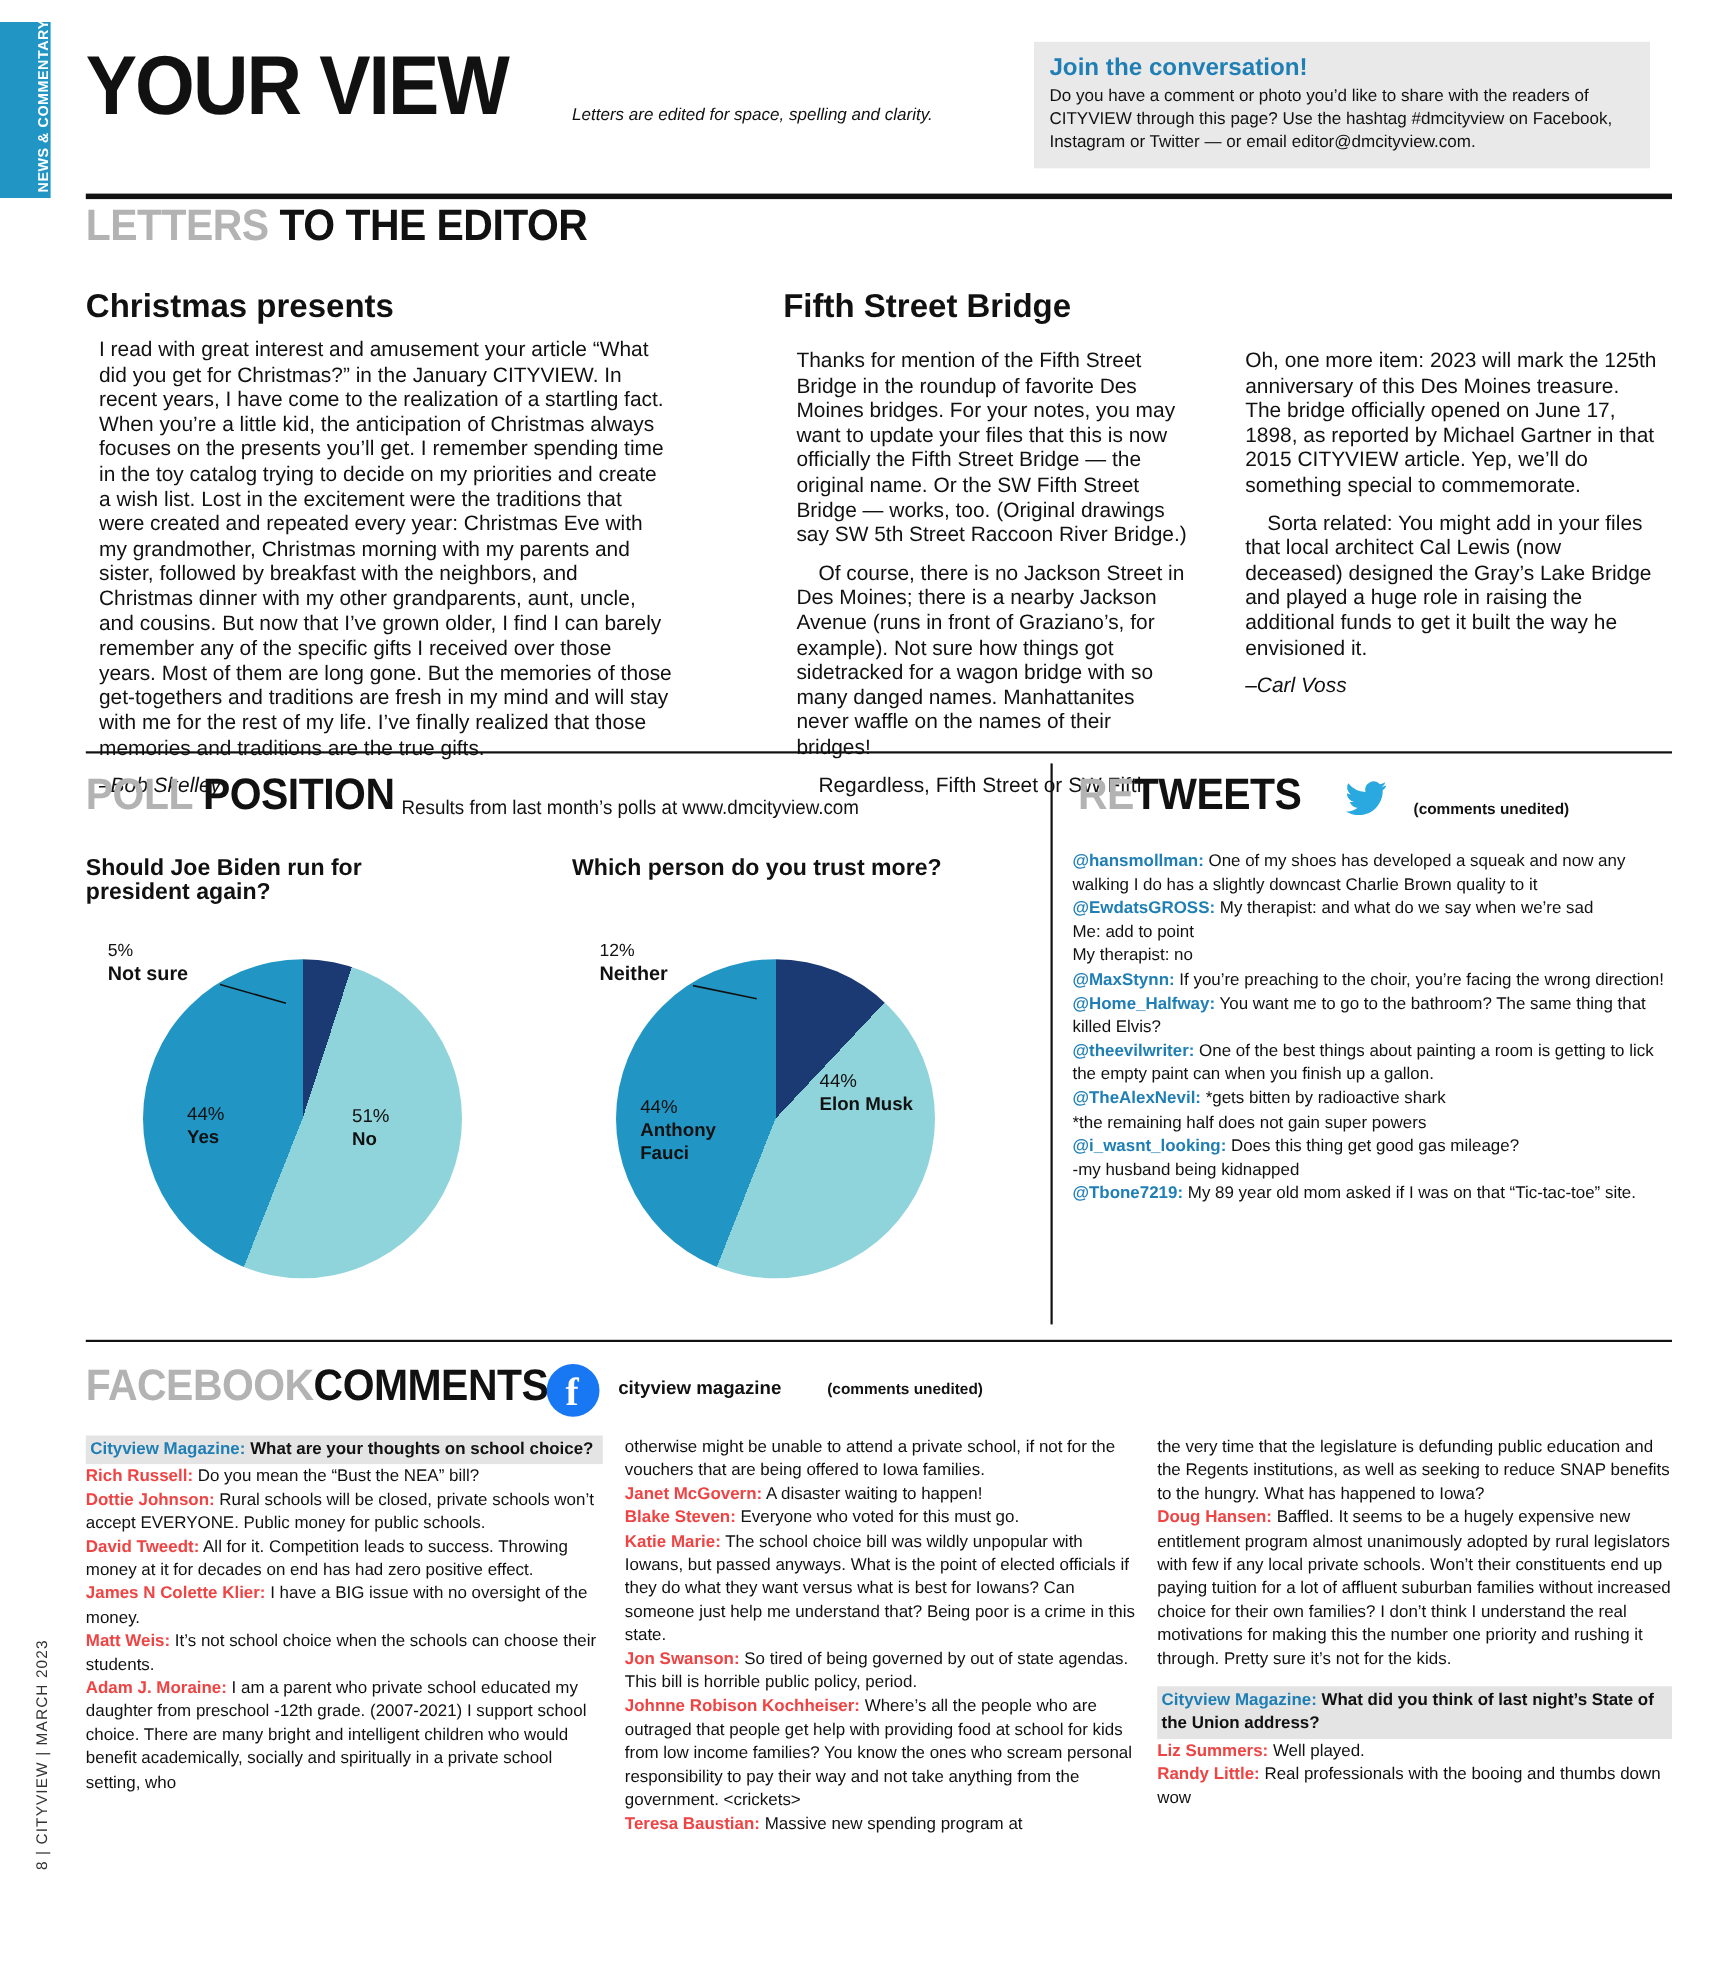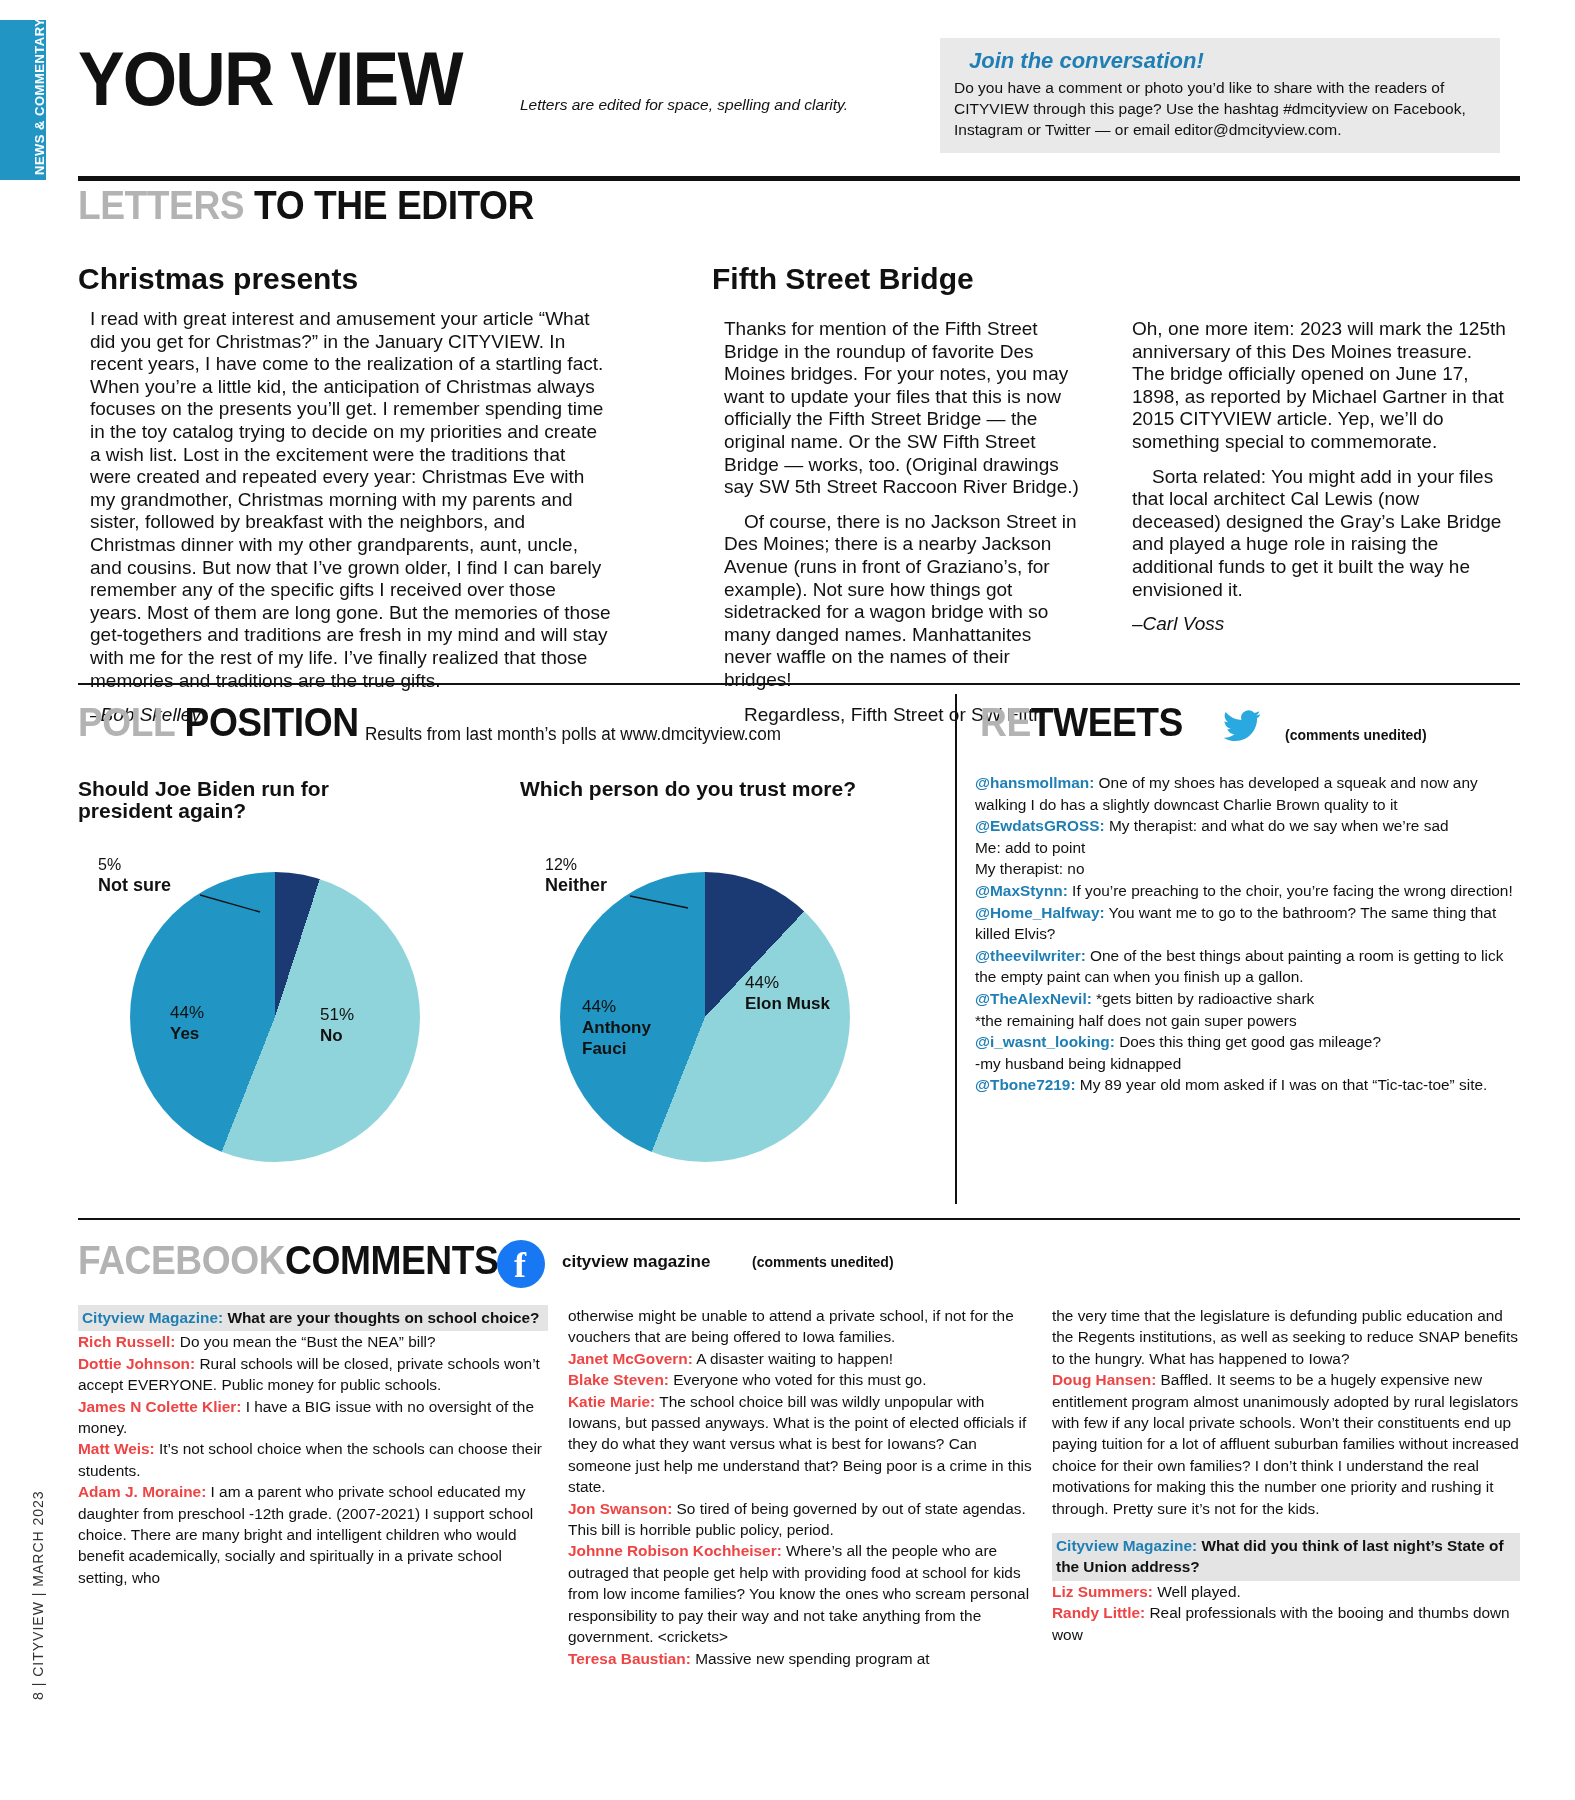--- a/index.html
+++ b/index.html
@@ -48,21 +48,21 @@
   }
   .letters-edited {
     position:absolute; left:520px; top:96px;
     font-size:15.5px; font-style:italic; color:#111;
   }
   .joinbox {
     position:absolute; left:940px; top:38px; width:560px; height:115px;
     background:#e9e9e9; padding:10px 14px 8px 14px;
   }
   .joinbox h3 {
-    margin:0 0 3px 15px; font-size:22px; color:#1f7fb5; font-weight:bold;font-style:italic;
+    margin:0 0 3px 0; font-size:22px; color:#1f7fb5; font-weight:bold;
   }
   .joinbox p { margin:0; font-size:15.5px; line-height:21px; color:#111; }
 
   .rule-thick {
     position:absolute; left:78px; top:176px; width:1442px; height:5px; background:#111;
   }
 
   
   .sechead {
     font-size:40px; font-weight:bold; letter-spacing:-0.5px;
@@ -280,20 +280,21 @@
     </div>
   <div id="fb-mag">cityview magazine</div>
   <div id="fb-unedited">(comments unedited)</div>
 
   <div class="fbcol" id="fbcol1">
     <div class="fbitem">
         <span class="fbprompt"><span class="fbname">Cityview Magazine:</span><span> What are your thoughts on school choice?</span></span>
       </div>
     <div class="fbitem"><span class="fbname">Rich Russell:</span><span> Do you mean the “Bust the NEA” bill?</span></div>
     <div class="fbitem"><span class="fbname">Dottie Johnson:</span><span> Rural schools will be closed, private schools won’t accept EVERYONE. Public money for public schools.</span></div>
+    <div class="fbitem"><span class="fbname">David Tweedt:</span><span> All for it. Competition leads to success. Throwing money at it for decades on end has had zero positive effect.</span></div>
     <div class="fbitem"><span class="fbname">James N Colette Klier:</span><span> I have a BIG issue with no oversight of the money.</span></div>
     <div class="fbitem"><span class="fbname">Matt Weis:</span><span> It’s not school choice when the schools can choose their students.</span></div>
     <div class="fbitem"><span class="fbname">Adam J. Moraine:</span><span> I am a parent who private school educated my daughter from preschool -12th grade. (2007-2021) I support school choice. There are many bright and intelligent children who would benefit academically, socially and spiritually in a private school setting, who</span></div>
   </div>
 
   <div class="fbcol" id="fbcol2">
     <div class="fbitem">otherwise might be unable to attend a private school, if not for the vouchers that are being offered to Iowa families.</div>
     <div class="fbitem"><span class="fbname">Janet McGovern:</span><span> A disaster waiting to happen!</span></div>
     <div class="fbitem"><span class="fbname">Blake Steven:</span><span> Everyone who voted for this must go.</span></div>
     <div class="fbitem"><span class="fbname">Katie Marie:</span><span> The school choice bill was wildly unpopular with Iowans, but passed anyways. What is the point of elected officials if they do what they want versus what is best for Iowans? Can someone just help me understand that? Being poor is a crime in this state.</span></div>

